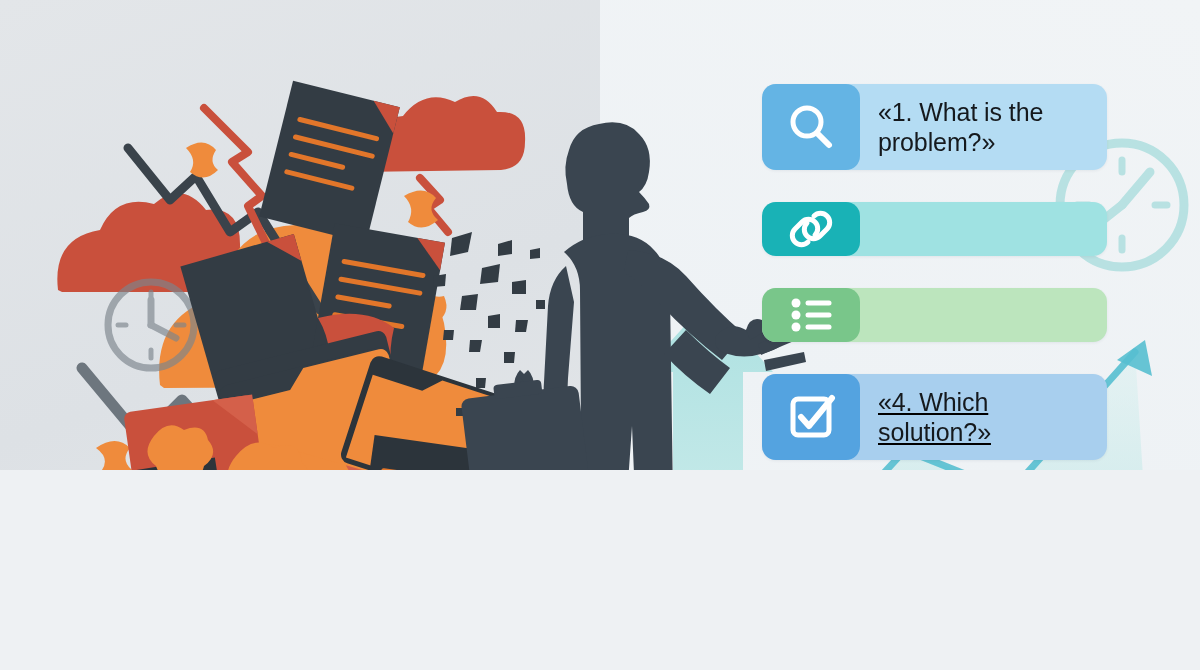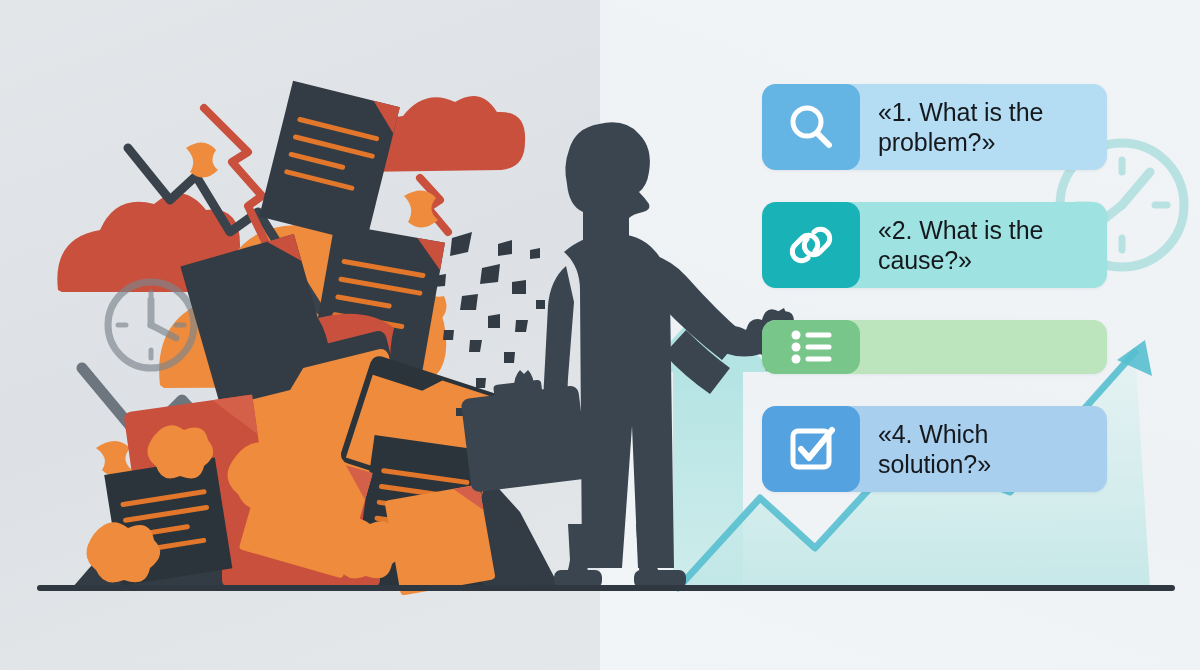--- a/index.html
+++ b/index.html
@@ -1,19 +1,19 @@
 <!DOCTYPE html>
 <html><head>
 <meta charset="utf-8">
 <style>
   html,body{margin:0;padding:0;background:#eef1f3;}
   body{font-family:"Liberation Sans","DejaVu Sans",sans-serif;}
   #stage{
     position:relative;
-    width:1200px;height:670px;
+    width:1200px;height:470px;
     overflow:hidden;
     background:#eef1f3;
   }
   .bg-left{
     position:absolute;left:0;top:0;width:600px;height:670px;
     background:linear-gradient(160deg,#e3e6e9 0%,#dde1e5 50%,#e5e8ea 100%);
   }
   .bg-right{
     position:absolute;left:600px;top:0;width:600px;height:670px;
     background:linear-gradient(200deg,#f1f4f6 0%,#eef2f5 60%,#f2f5f7 100%);
@@ -42,21 +42,21 @@
     color:#15191d;
     letter-spacing:-0.1px;
     font-weight:400;
   }
   #card-1{background:#b4dcf3;}
   #card-1 .tile{background:#64b4e4;}
   #card-2{background:#9fe2e2;}
   #card-2 .tile{background:#19b2b6;}
   #card-3{background:#bce5bd;}
   #card-3 .tile{background:#79c68a;}
-  #card-4{background:#a8cfee;}
+  #card-4{background:#a8cfee;text-decoration:underline;}
   #card-4 .tile{background:#54a3e0;}
   .card .tile svg{display:block;}
 </style>
 </head>
 <body>
 
 <div id="stage">
 
   <div class="bg-left"></div>
   <div class="bg-right"></div>
@@ -323,21 +323,20 @@
 
     <div class="card" id="card-2">
       <div class="tile">
         <svg width="54" height="54" viewBox="0 0 54 54">
           <g fill="none" stroke="#fff" stroke-width="5" stroke-linecap="round">
             <path d="M30,14 a9,9 0 0 1 13,13 l-7,7 a9,9 0 0 1 -13,-13"></path>
             <path d="M24,40 a9,9 0 0 1 -13,-13 l7,-7 a9,9 0 0 1 13,13"></path>
           </g>
         </svg>
       </div>
-      <div class="txt">«2. What is the cause?»</div>
     </div>
 
     <div class="card" id="card-3">
       <div class="tile">
         <svg width="54" height="54" viewBox="0 0 54 54">
           <g fill="#fff">
             <circle cx="12" cy="15" r="4.5"></circle>
               <circle cx="12" cy="27" r="4.5"></circle>
               <circle cx="12" cy="39" r="4.5"></circle>
           </g>

